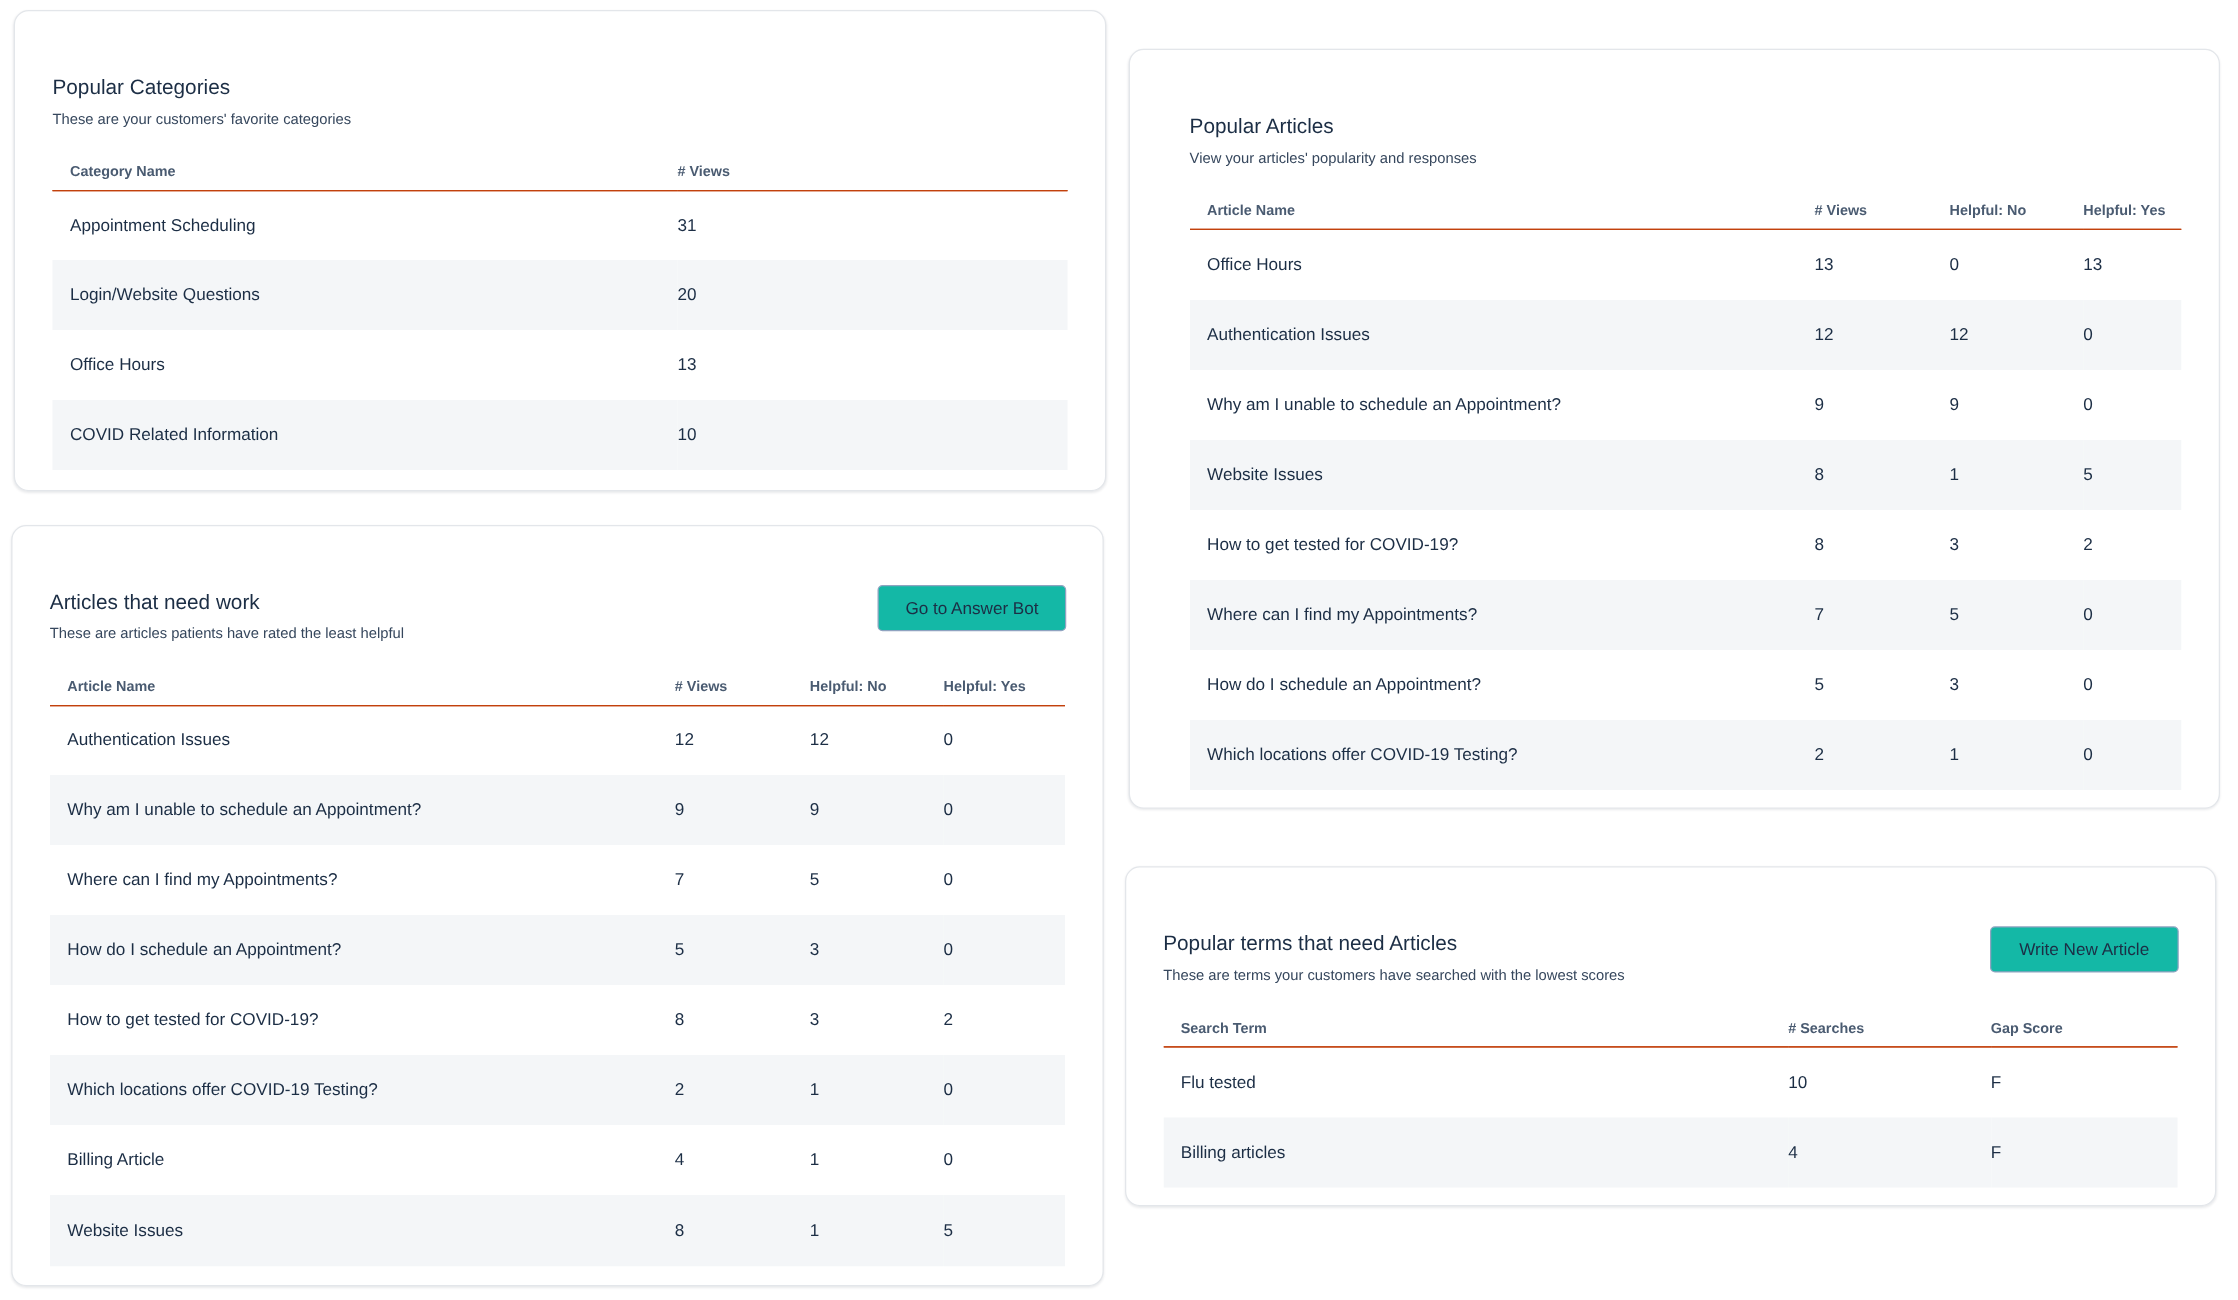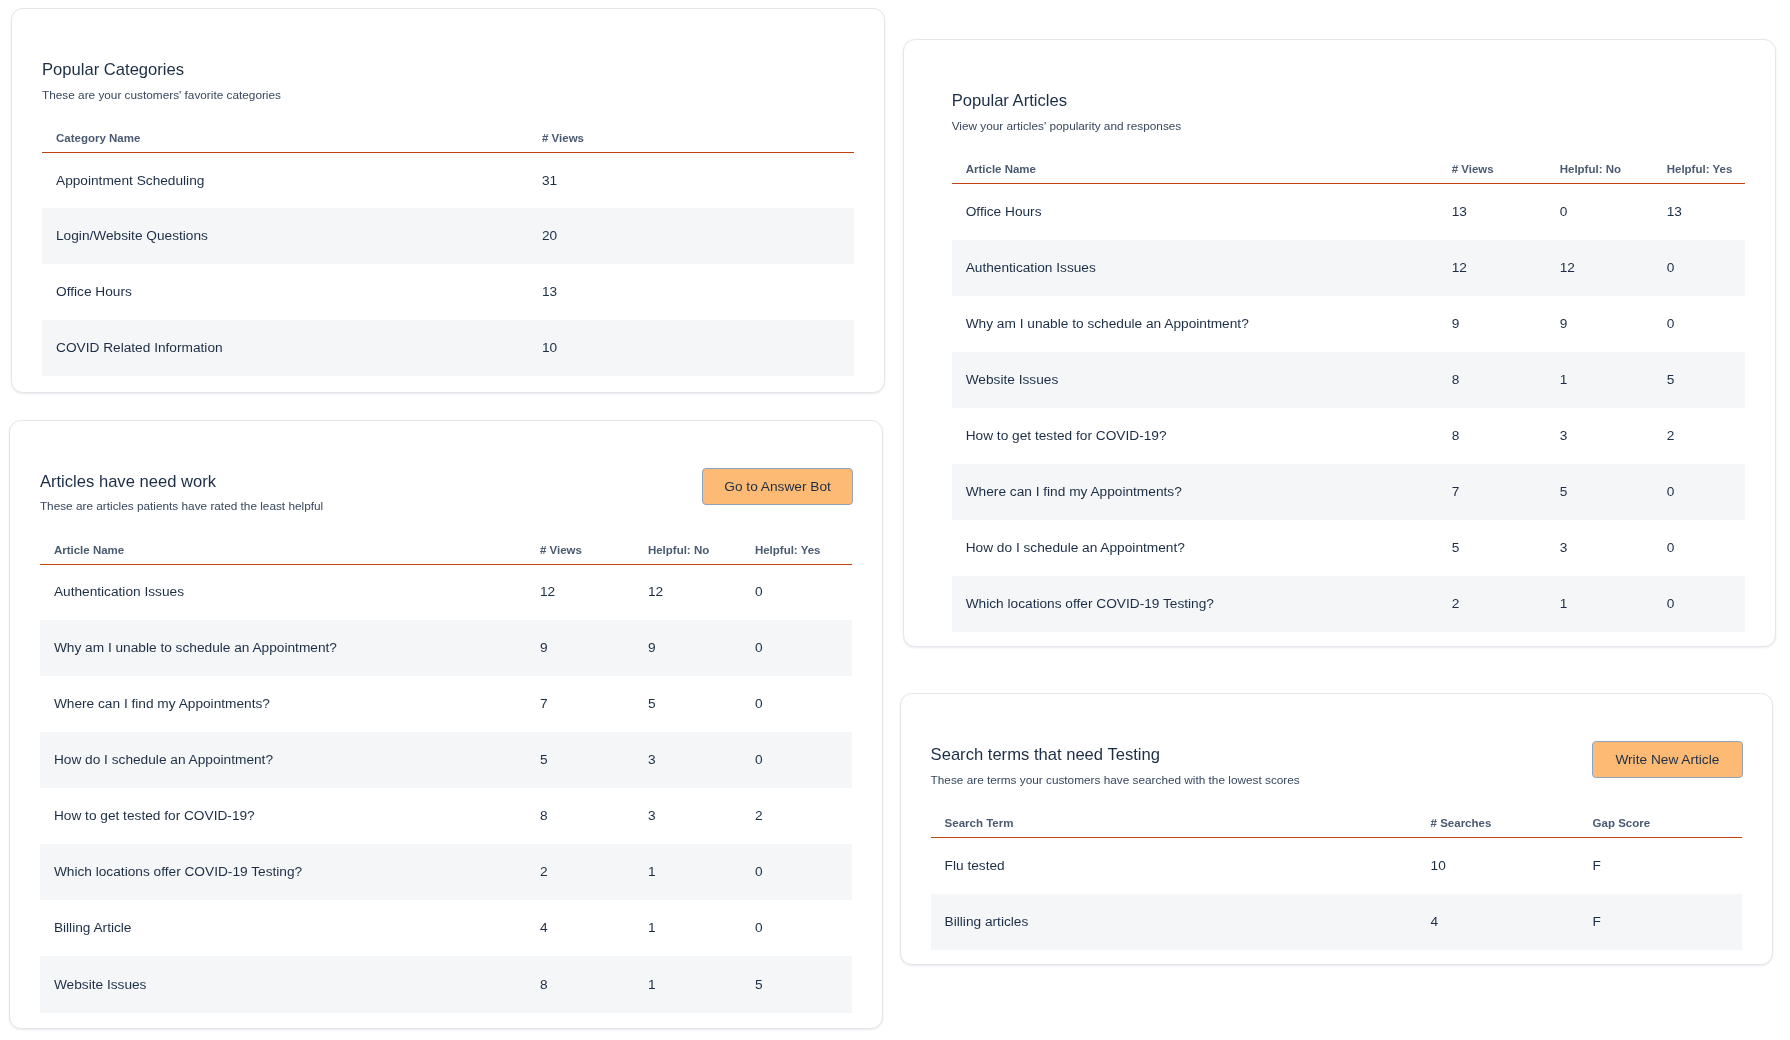--- a/index.html
+++ b/index.html
@@ -28,21 +28,21 @@
   tbody td:first-child, thead th:first-child { padding-left:14px; }
 
   .tbl-4 th:nth-child(1), .tbl-4 td:nth-child(1) { width:500px; }
   .tbl-4 th:nth-child(2), .tbl-4 td:nth-child(2) { width:108px; }
   .tbl-4 th:nth-child(3), .tbl-4 td:nth-child(3) { width:107px; }
   .tbl-2 th:nth-child(1), .tbl-2 td:nth-child(1) { width:500px; }
   .tbl-s3 th:nth-child(1), .tbl-s3 td:nth-child(1) { width:500px; }
   .tbl-s3 th:nth-child(2), .tbl-s3 td:nth-child(2) { width:162px; }
 
   .btn { position:absolute; right:-0.9px; top:0.1px; border:1px solid #8fa3c0;
-    border-radius:4px; background:#fdba74; color:#1c2e45; font-size:13.7px;
+    border-radius:4px; background:#14b8a6; color:#1c2e45; font-size:13.7px;
     line-height:35px; height:37px; width:150.6px; padding:0; font-family:inherit;
     cursor:pointer; white-space:nowrap; text-align:center; }
 
   .tbl-wrap { margin-top:25.5px; }
 
   #c1 { left:11px; top:8px; width:874px; height:385.3px; }
   #c2 { left:8.9px; top:419.9px; width:874.1px; height:609.2px; }
   #c3 { left:902.7px; top:39.2px; width:873px; height:608.1px;padding-left:48px; }
   #c4 { left:899.6px; top:693.2px; width:873.2px; height:272.1px; }
 
@@ -80,21 +80,21 @@
           <tr>
             <td>COVID Related Information</td>
             <td>10</td>
           </tr>
         </tbody>
       </table>
     </div>
   </section>
   <section class="card" id="c2">
     <div class="card-head">
-      <h2 class="card-title">Articles have need work</h2>
+      <h2 class="card-title">Articles that need work</h2>
       <p class="card-sub">These are articles patients have rated the least helpful</p>
       <button class="btn" type="button">Go to Answer Bot</button>
     </div>
     <div class="tbl-wrap">
       <table class="tbl tbl-4">
         <thead>
           <tr>
             <th scope="col">Article Name</th>
             <th scope="col"># Views</th>
             <th scope="col">Helpful: No</th>
@@ -217,21 +217,21 @@
             <td>2</td>
             <td>1</td>
             <td>0</td>
           </tr>
         </tbody>
       </table>
     </div>
   </section>
   <section class="card" id="c4">
     <div class="card-head">
-      <h2 class="card-title">Search terms that need Testing</h2>
+      <h2 class="card-title">Popular terms that need Articles</h2>
       <p class="card-sub">These are terms your customers have searched with the lowest scores</p>
       <button class="btn" type="button">Write New Article</button>
     </div>
     <div class="tbl-wrap">
       <table class="tbl tbl-s3">
         <thead>
           <tr>
             <th scope="col">Search Term</th>
             <th scope="col"># Searches</th>
             <th scope="col">Gap Score</th>

